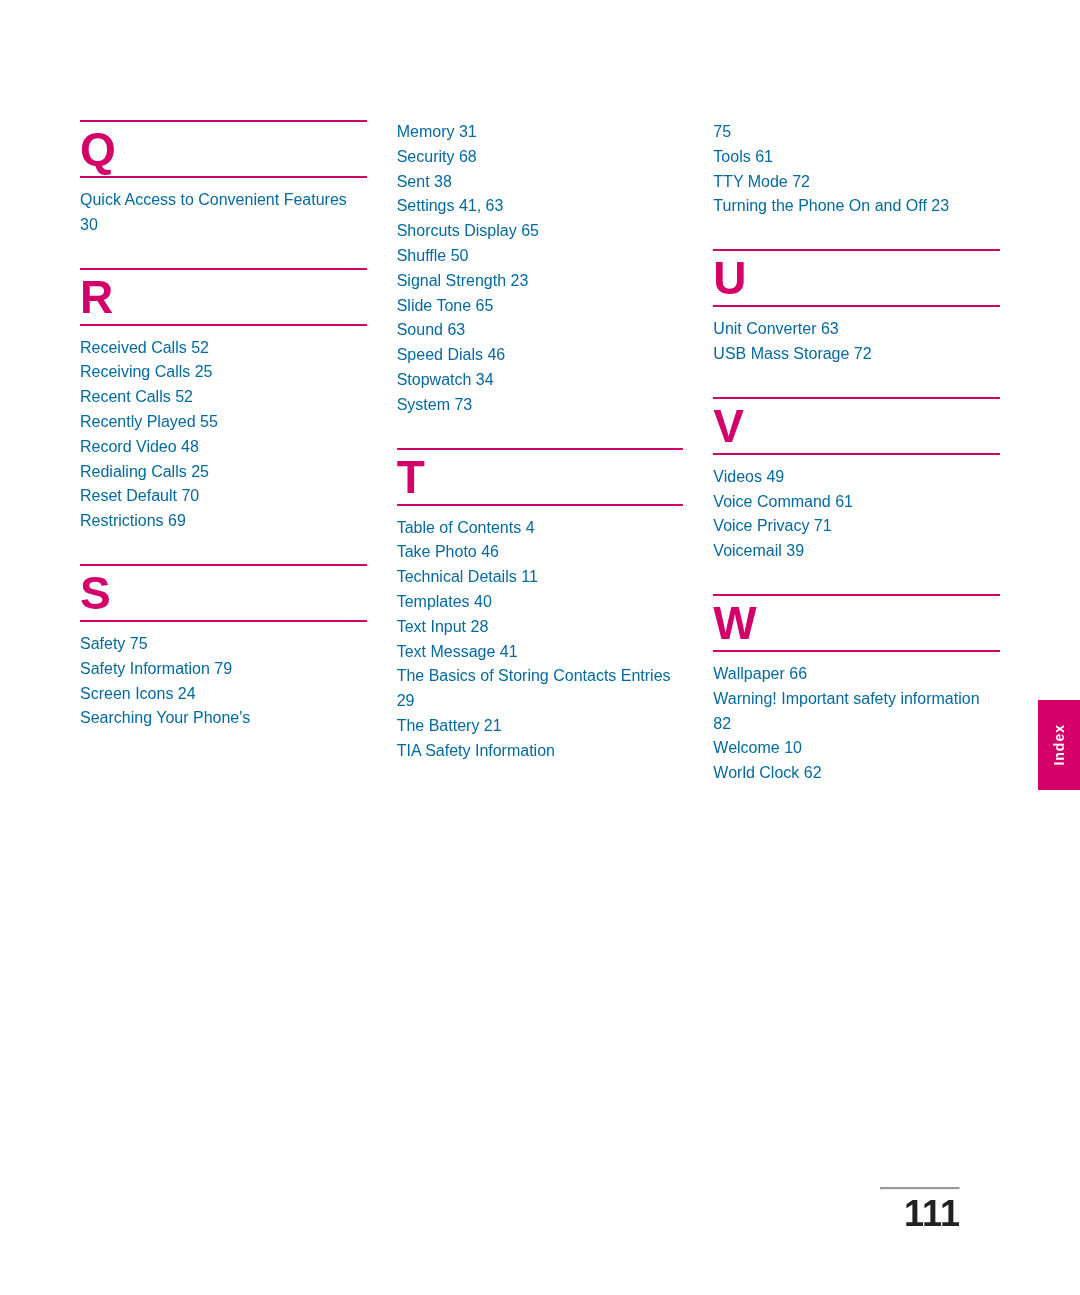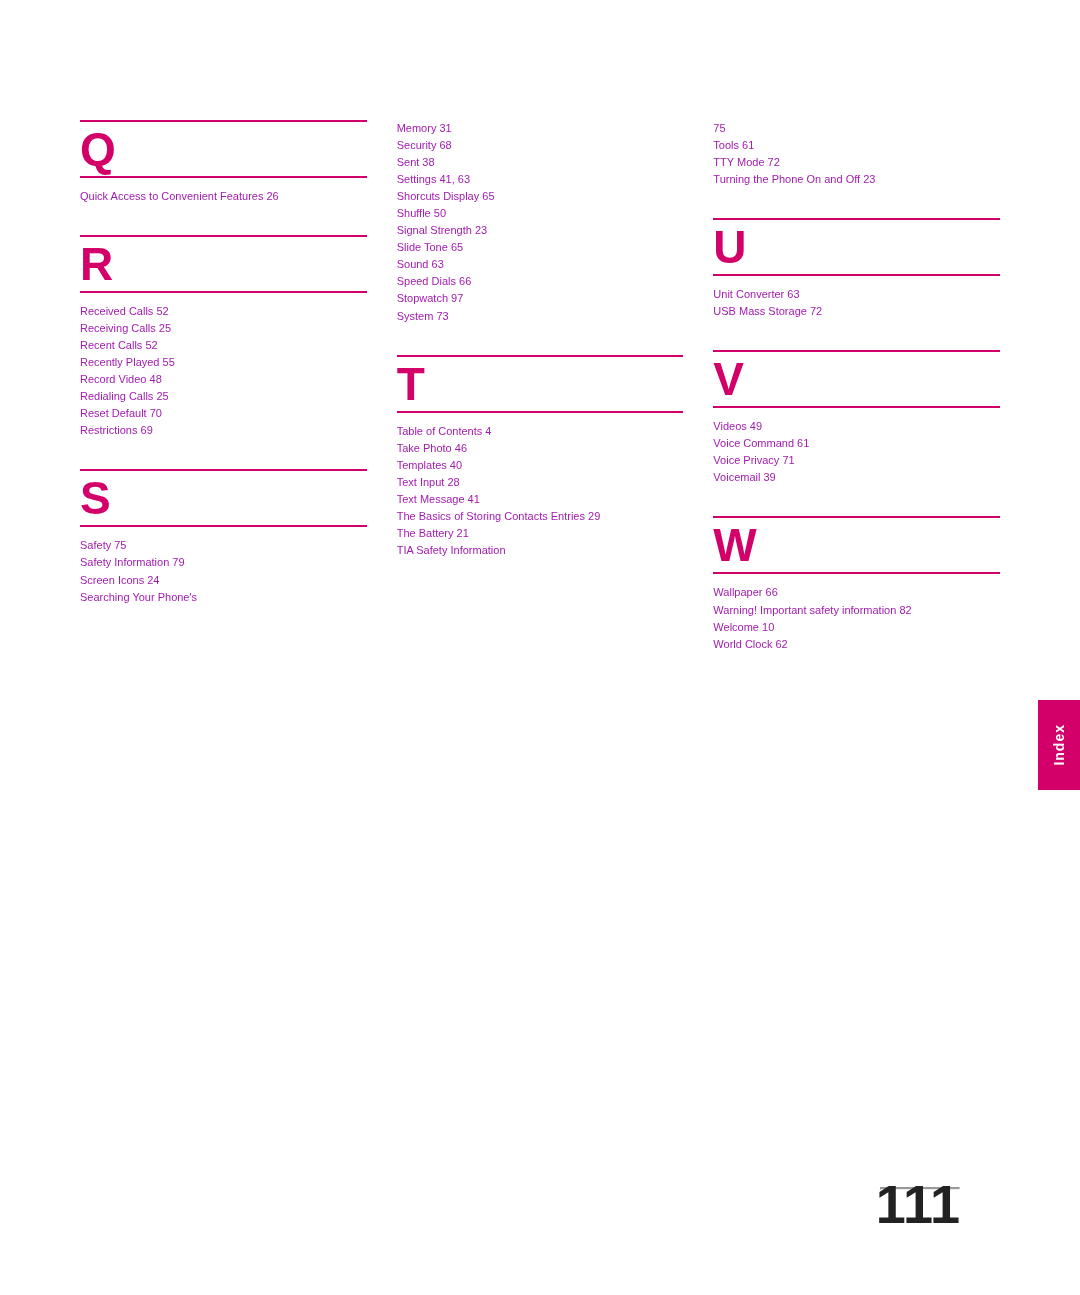--- a/index.html
+++ b/index.html
@@ -50,31 +50,31 @@
     }
 
     .section-divider-top {
       border: none;
       border-top: 2px solid #d4006a;
       margin-bottom: 4px;
       margin-top: 0;
     }
 
     .index-entry {
-      font-size: 11px;
+      font-size: 16px;
       line-height: 1.55;
-      color: #a21caf;
+      color: #0369a1;
     }
 
     
     .page-number {
       position: absolute;
       bottom: 60px;
       right: 120px;
-      font-size: 54px;
+      font-size: 36px;
       font-weight: bold;
       color: #222;
     }
 
     
     .index-tab {
       position: absolute;
       right: 0;
       top: 700px;
       width: 42px;
@@ -107,21 +107,21 @@
 <body>
 
 <div class="page-content">
 
   <div class="column">
 
     <div class="section">
       <hr class="section-divider-top">
       <div class="section-letter">Q</div>
       <hr class="section-divider">
-      <div class="index-entry">Quick Access to Convenient Features 26</div>
+      <div class="index-entry">Quick Access to Convenient Features 30</div>
     </div>
 
     <div class="section">
       <hr class="section-divider-top">
       <div class="section-letter">R</div>
       <hr class="section-divider">
       <div class="index-entry">Received Calls 52</div>
       <div class="index-entry">Receiving Calls 25</div>
       <div class="index-entry">Recent Calls 52</div>
       <div class="index-entry">Recently Played 55</div>
@@ -148,31 +148,32 @@
     <div class="section">
       <div class="index-entry">Memory 31</div>
       <div class="index-entry">Security 68</div>
       <div class="index-entry">Sent 38</div>
       <div class="index-entry">Settings 41, 63</div>
       <div class="index-entry">Shorcuts Display 65</div>
       <div class="index-entry">Shuffle 50</div>
       <div class="index-entry">Signal Strength 23</div>
       <div class="index-entry">Slide Tone 65</div>
       <div class="index-entry">Sound 63</div>
-      <div class="index-entry">Speed Dials 66</div>
-      <div class="index-entry">Stopwatch 97</div>
+      <div class="index-entry">Speed Dials 46</div>
+      <div class="index-entry">Stopwatch 34</div>
       <div class="index-entry">System 73</div>
     </div>
 
     <div class="section">
       <hr class="section-divider-top">
       <div class="section-letter">T</div>
       <hr class="section-divider">
       <div class="index-entry">Table of Contents 4</div>
       <div class="index-entry">Take Photo 46</div>
+      <div class="index-entry">Technical Details 11</div>
       <div class="index-entry">Templates 40</div>
       <div class="index-entry">Text Input 28</div>
       <div class="index-entry">Text Message 41</div>
       <div class="index-entry">The Basics of Storing Contacts Entries 29</div>
       <div class="index-entry">The Battery 21</div>
       <div class="index-entry">TIA Safety Information</div>
     </div>
 
   </div>
 

